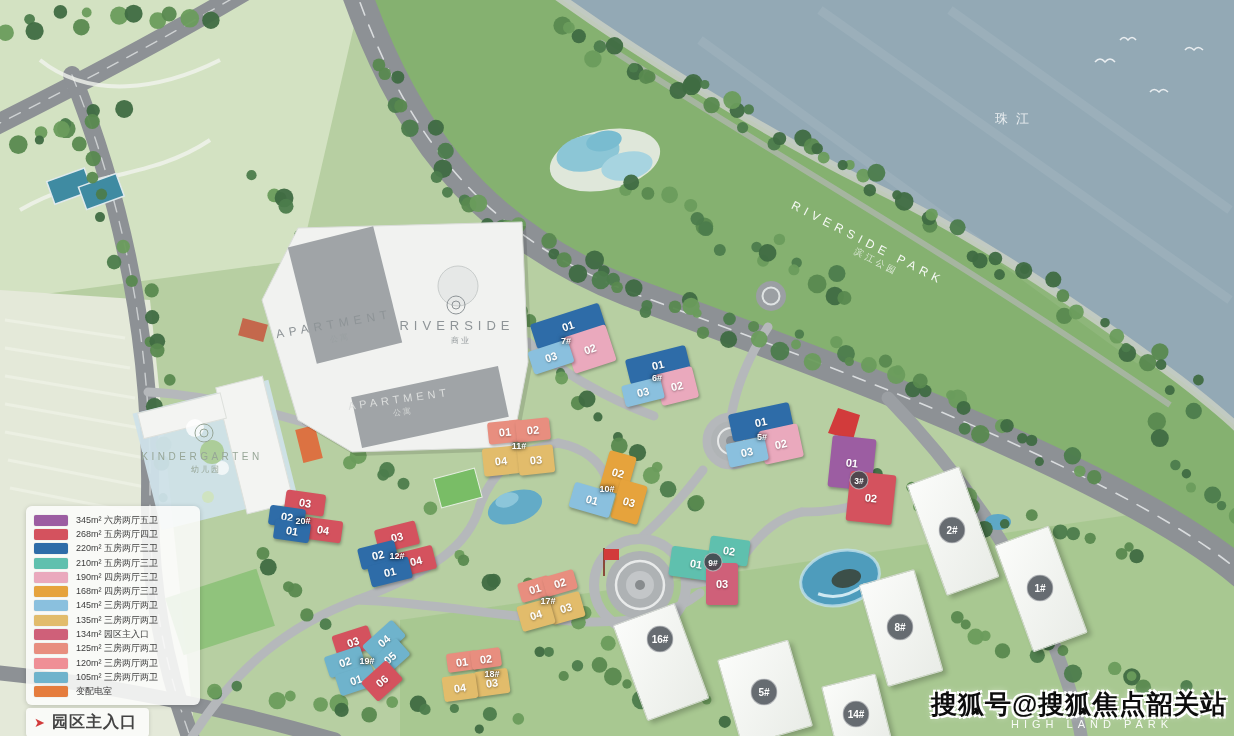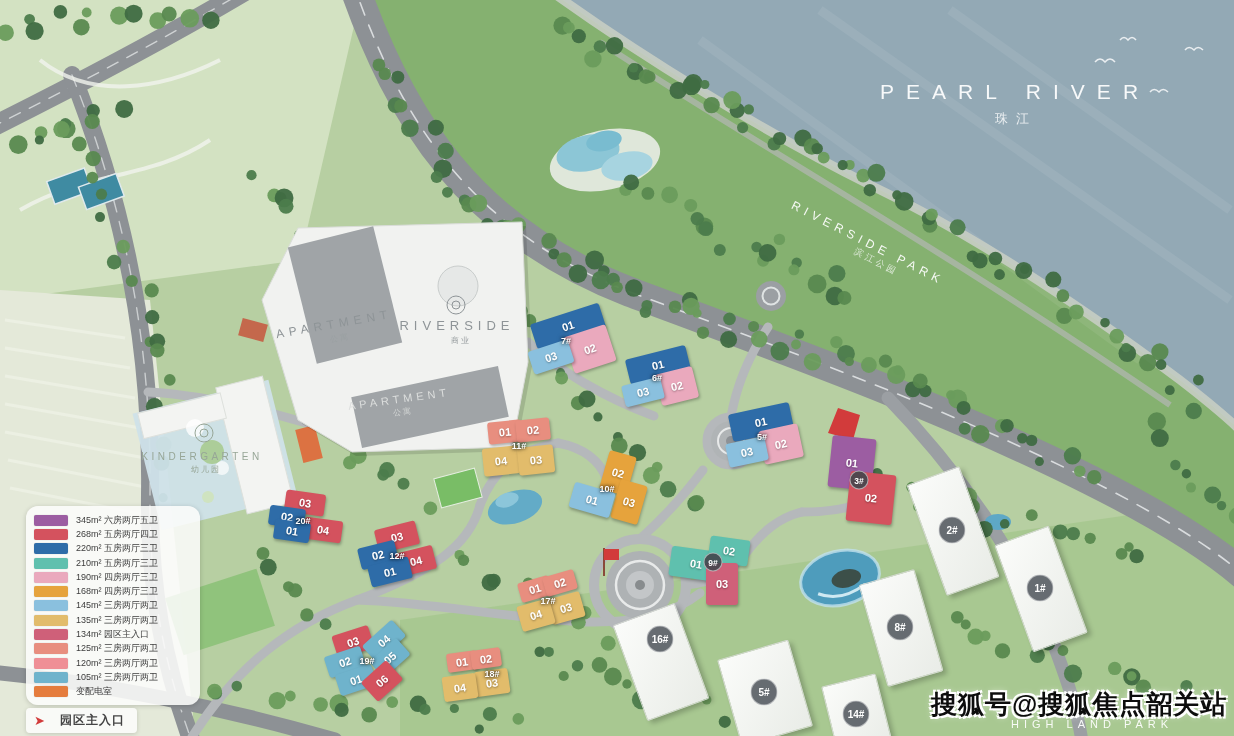--- a/index.html
+++ b/index.html
@@ -36,29 +36,29 @@
   .bldlbl-zh{font-size:8px;letter-spacing:2px;color:#9aa0a2;}
   .bldlbl-lt{font-size:11px;letter-spacing:4px;color:#dcdedd;}
   .kg{color:#97a697;}
   .logo-ring{position:absolute;transform:translate(-50%,-50%);width:17px;height:17px;
              border:1.5px solid #8e9497;border-radius:50%;display:flex;align-items:center;justify-content:center;z-index:2;}
   .logo-ring::after{content:"";width:7px;height:7px;border:1px solid #8e9497;border-radius:50%;}
   .logo-ring.kgr{border-color:#97a697;}.logo-ring.kgr::after{border-color:#97a697;}
 
   
   .legend{position:absolute;left:26px;top:506px;width:158px;background:rgba(252,252,250,.88);
-          border-radius:12px;padding:7px 8px 6px 8px;box-shadow:0 1px 5px rgba(0,0,0,.18);z-index:5;}
+          border-radius:6px;padding:7px 8px 6px 8px;box-shadow:0 1px 5px rgba(0,0,0,.18);z-index:5;}
   .lrow{display:flex;align-items:center;gap:8px;height:14.3px;}
   .sw{width:34px;height:11px;border-radius:2px;flex:none;box-shadow:0 0 1px rgba(0,0,0,.3);}
   .ltxt{font-size:9px;color:#3c3c3c;white-space:nowrap;}
   .entrance{position:absolute;left:26px;top:708px;display:flex;align-items:center;gap:7px;
             background:rgba(252,252,250,.88);border-radius:4px;padding:4px 12px 4px 8px;z-index:5;
             box-shadow:0 1px 4px rgba(0,0,0,.15);}
   .entrance .arrow{color:#d23b3b;font-size:13px;font-weight:bold;line-height:1;}
-  .entrance .etxt{font-size:12px;color:#444;font-weight:bold;letter-spacing:1px;margin-left:8px;}
+  .entrance .etxt{font-size:16px;color:#444;font-weight:bold;letter-spacing:1px;}
 
   .watermark{position:absolute;left:931px;top:687px;font-size:26px;font-weight:bold;color:#0d0d0d;
              letter-spacing:1px;z-index:6;
              text-shadow:-2px -2px 0 #fff,2px -2px 0 #fff,-2px 2px 0 #fff,2px 2px 0 #fff,0 0 7px rgba(255,255,255,.85);}
 </style>
 </head>
 <body>
 
 <div class="stage">
 
@@ -559,21 +559,20 @@
       <div class="bnum" style="left: 492px; top: 674px;">18#</div>
       <div class="chip" style="left: 334px; top: 630px; width: 38px; height: 24px; background: rgb(212, 82, 94); transform: rotate(-18deg);">03</div>
       <div class="chip" style="left: 364px; top: 630px; width: 40px; height: 22px; background: rgb(111, 179, 204); transform: rotate(-42deg);">04</div>
       <div class="chip" style="left: 372px; top: 647px; width: 36px; height: 22px; background: rgb(111, 179, 204); transform: rotate(-42deg);">05</div>
       <div class="chip" style="left: 326px; top: 651px; width: 38px; height: 22px; background: rgb(111, 179, 204); transform: rotate(-18deg);">02</div>
       <div class="chip" style="left: 337px; top: 669px; width: 38px; height: 22px; background: rgb(111, 179, 204); transform: rotate(-18deg);">01</div>
       <div class="chip" style="left: 365px; top: 668px; width: 34px; height: 26px; background: rgb(212, 82, 94); transform: rotate(-42deg);">06</div>
       <div class="bnum" style="left: 367px; top: 661px;">19#</div>
     </div>
 
-  <div class="arealabel pearl" style="left:1015px;top:92px">PEARL RIVER</div>
   <div class="arealabel pearl-zh" style="left:1016px;top:119px">珠江</div>
   <div class="arealabel parklbl" style="left:868px;top:243px;--r:27deg">RIVERSIDE PARK</div>
   <div class="arealabel parklbl-zh" style="left:876px;top:262px;--r:27deg">滨江公园</div>
   <div class="arealabel parklbl" style="left:1092px;top:724px;font-size:11px">HIGH LAND PARK</div>
   <div class="arealabel bldlbl" style="left:334px;top:324px;--r:-10deg">APARTMENT</div>
   <div class="arealabel bldlbl-zh" style="left:340px;top:338px;--r:-10deg">公寓</div>
   <span class="logo-ring" style="left:456px;top:305px"></span>
   <div class="arealabel bldlbl" style="left:457px;top:325px;font-size:13px">RIVERSIDE</div>
   <div class="arealabel bldlbl-zh" style="left:461px;top:340px">商业</div>
   <div class="arealabel bldlbl-lt" style="left:399px;top:399px;--r:-8deg">APARTMENT</div>

